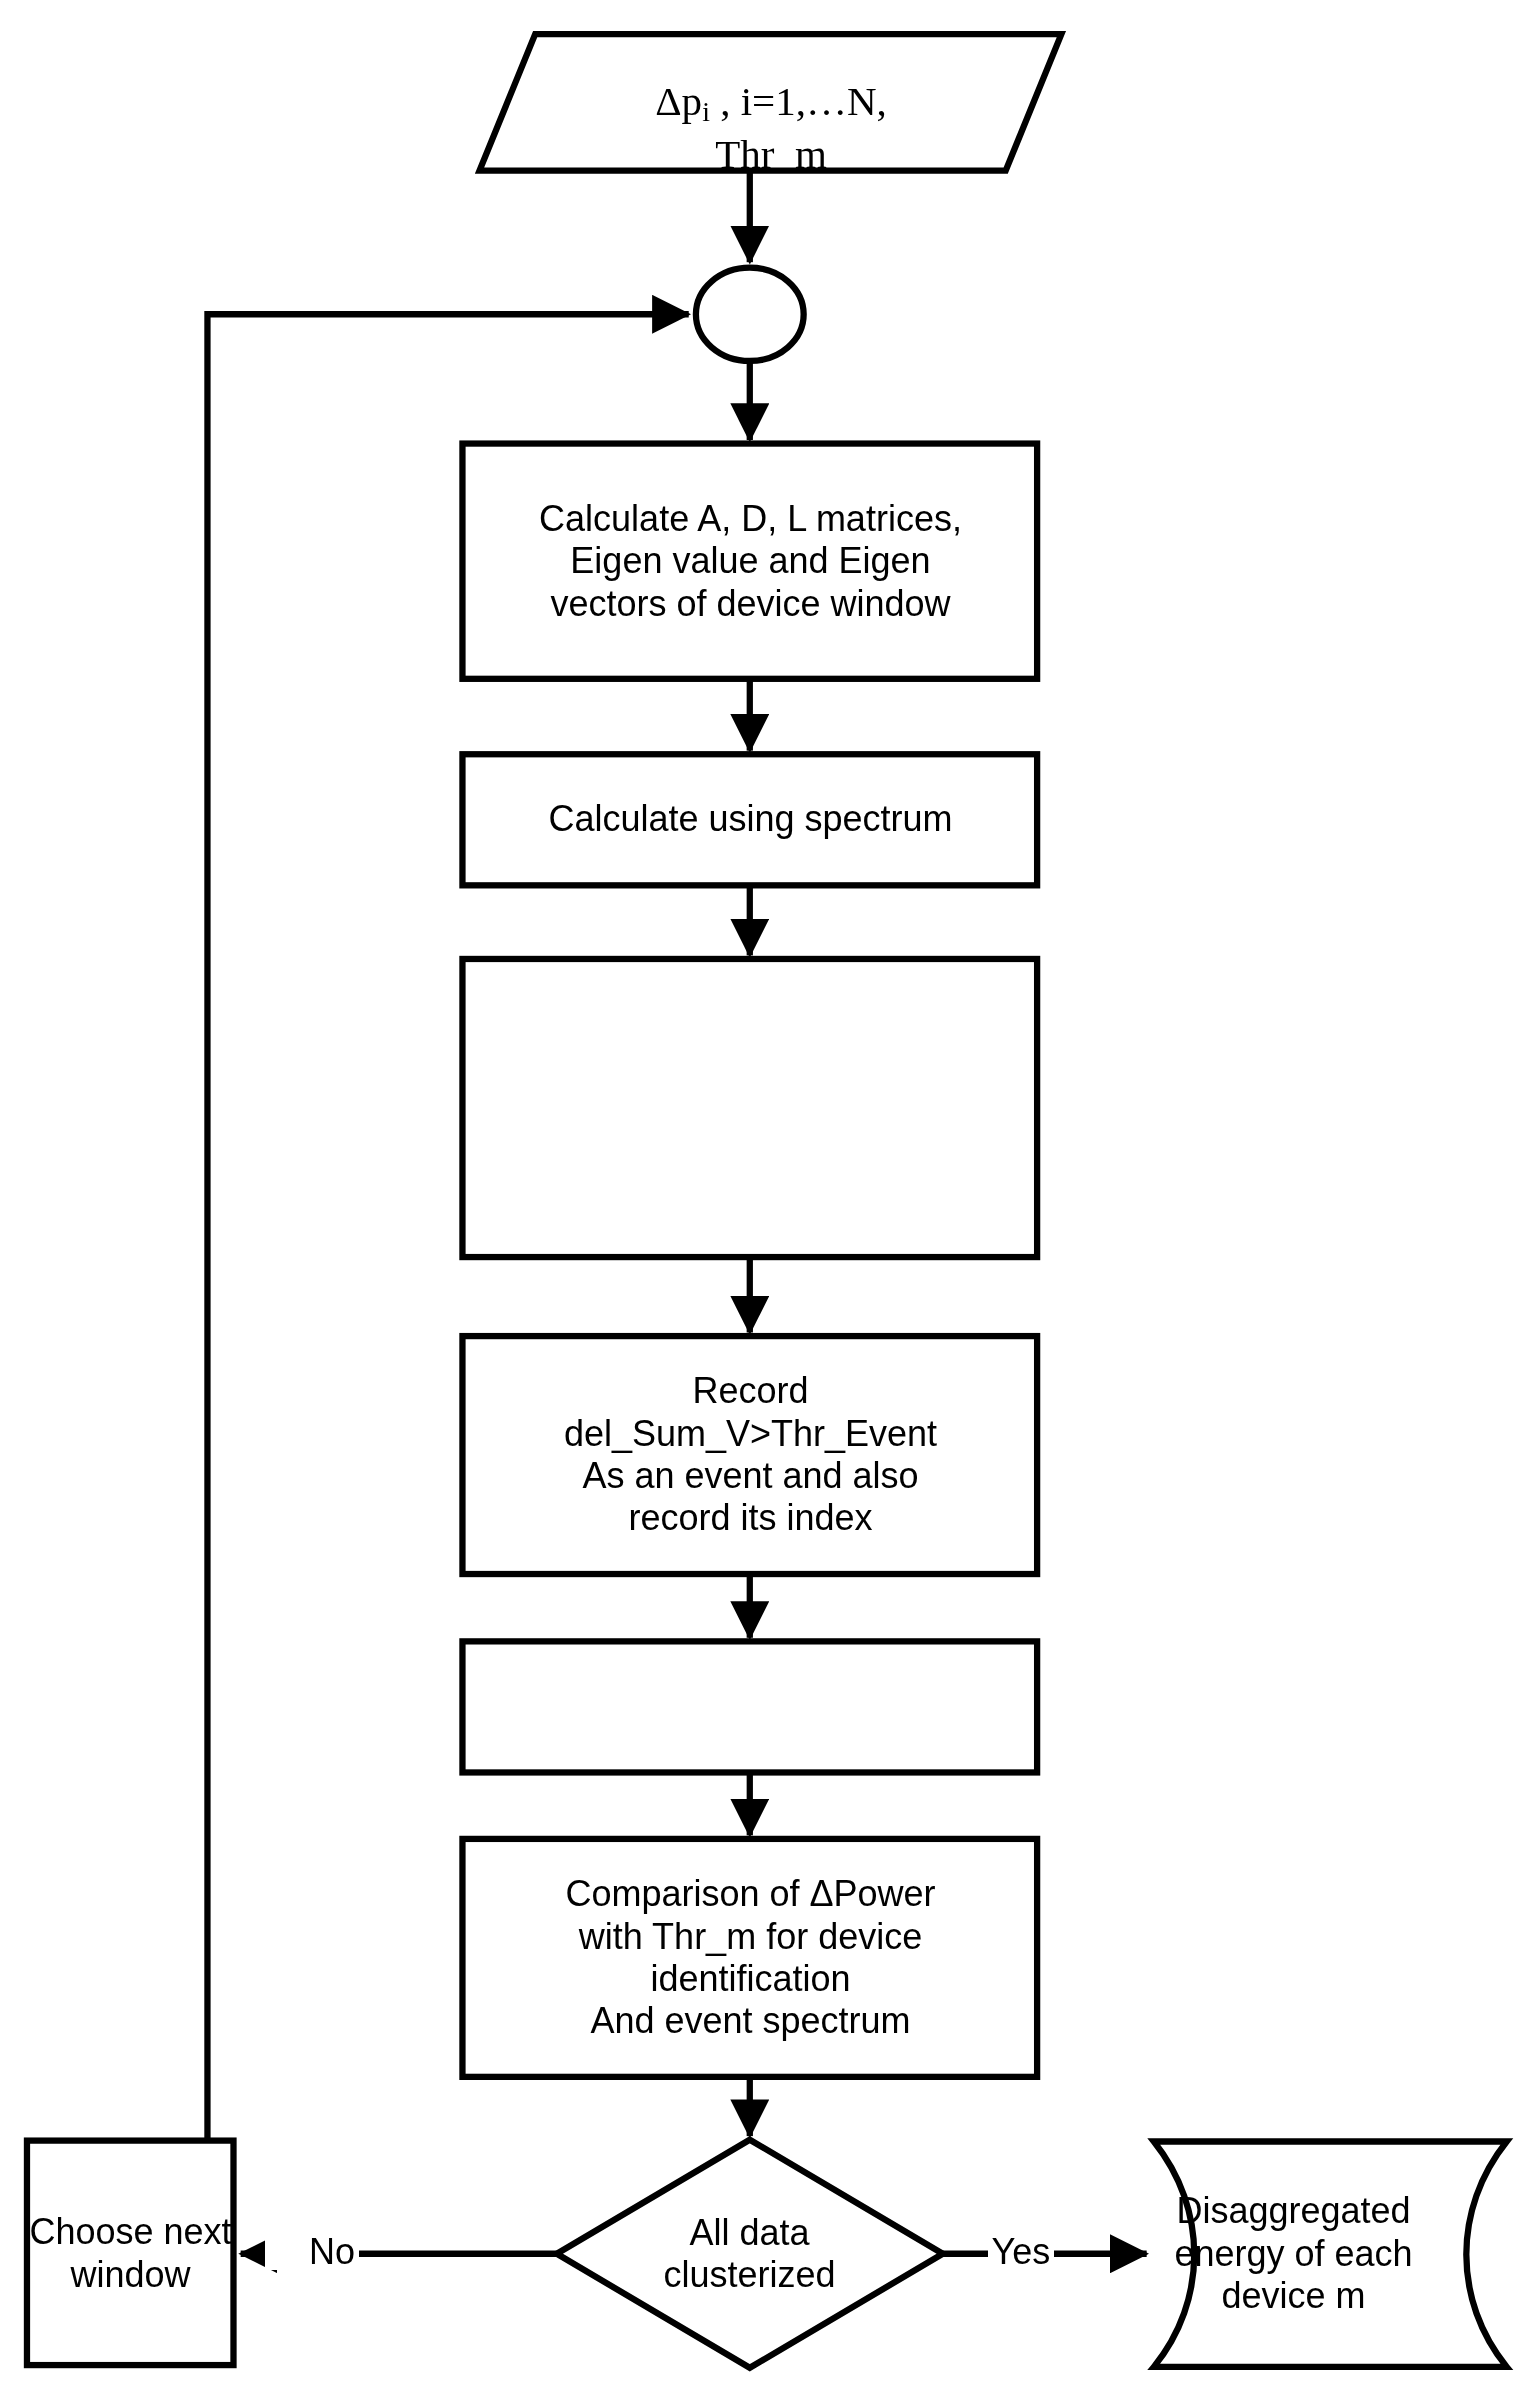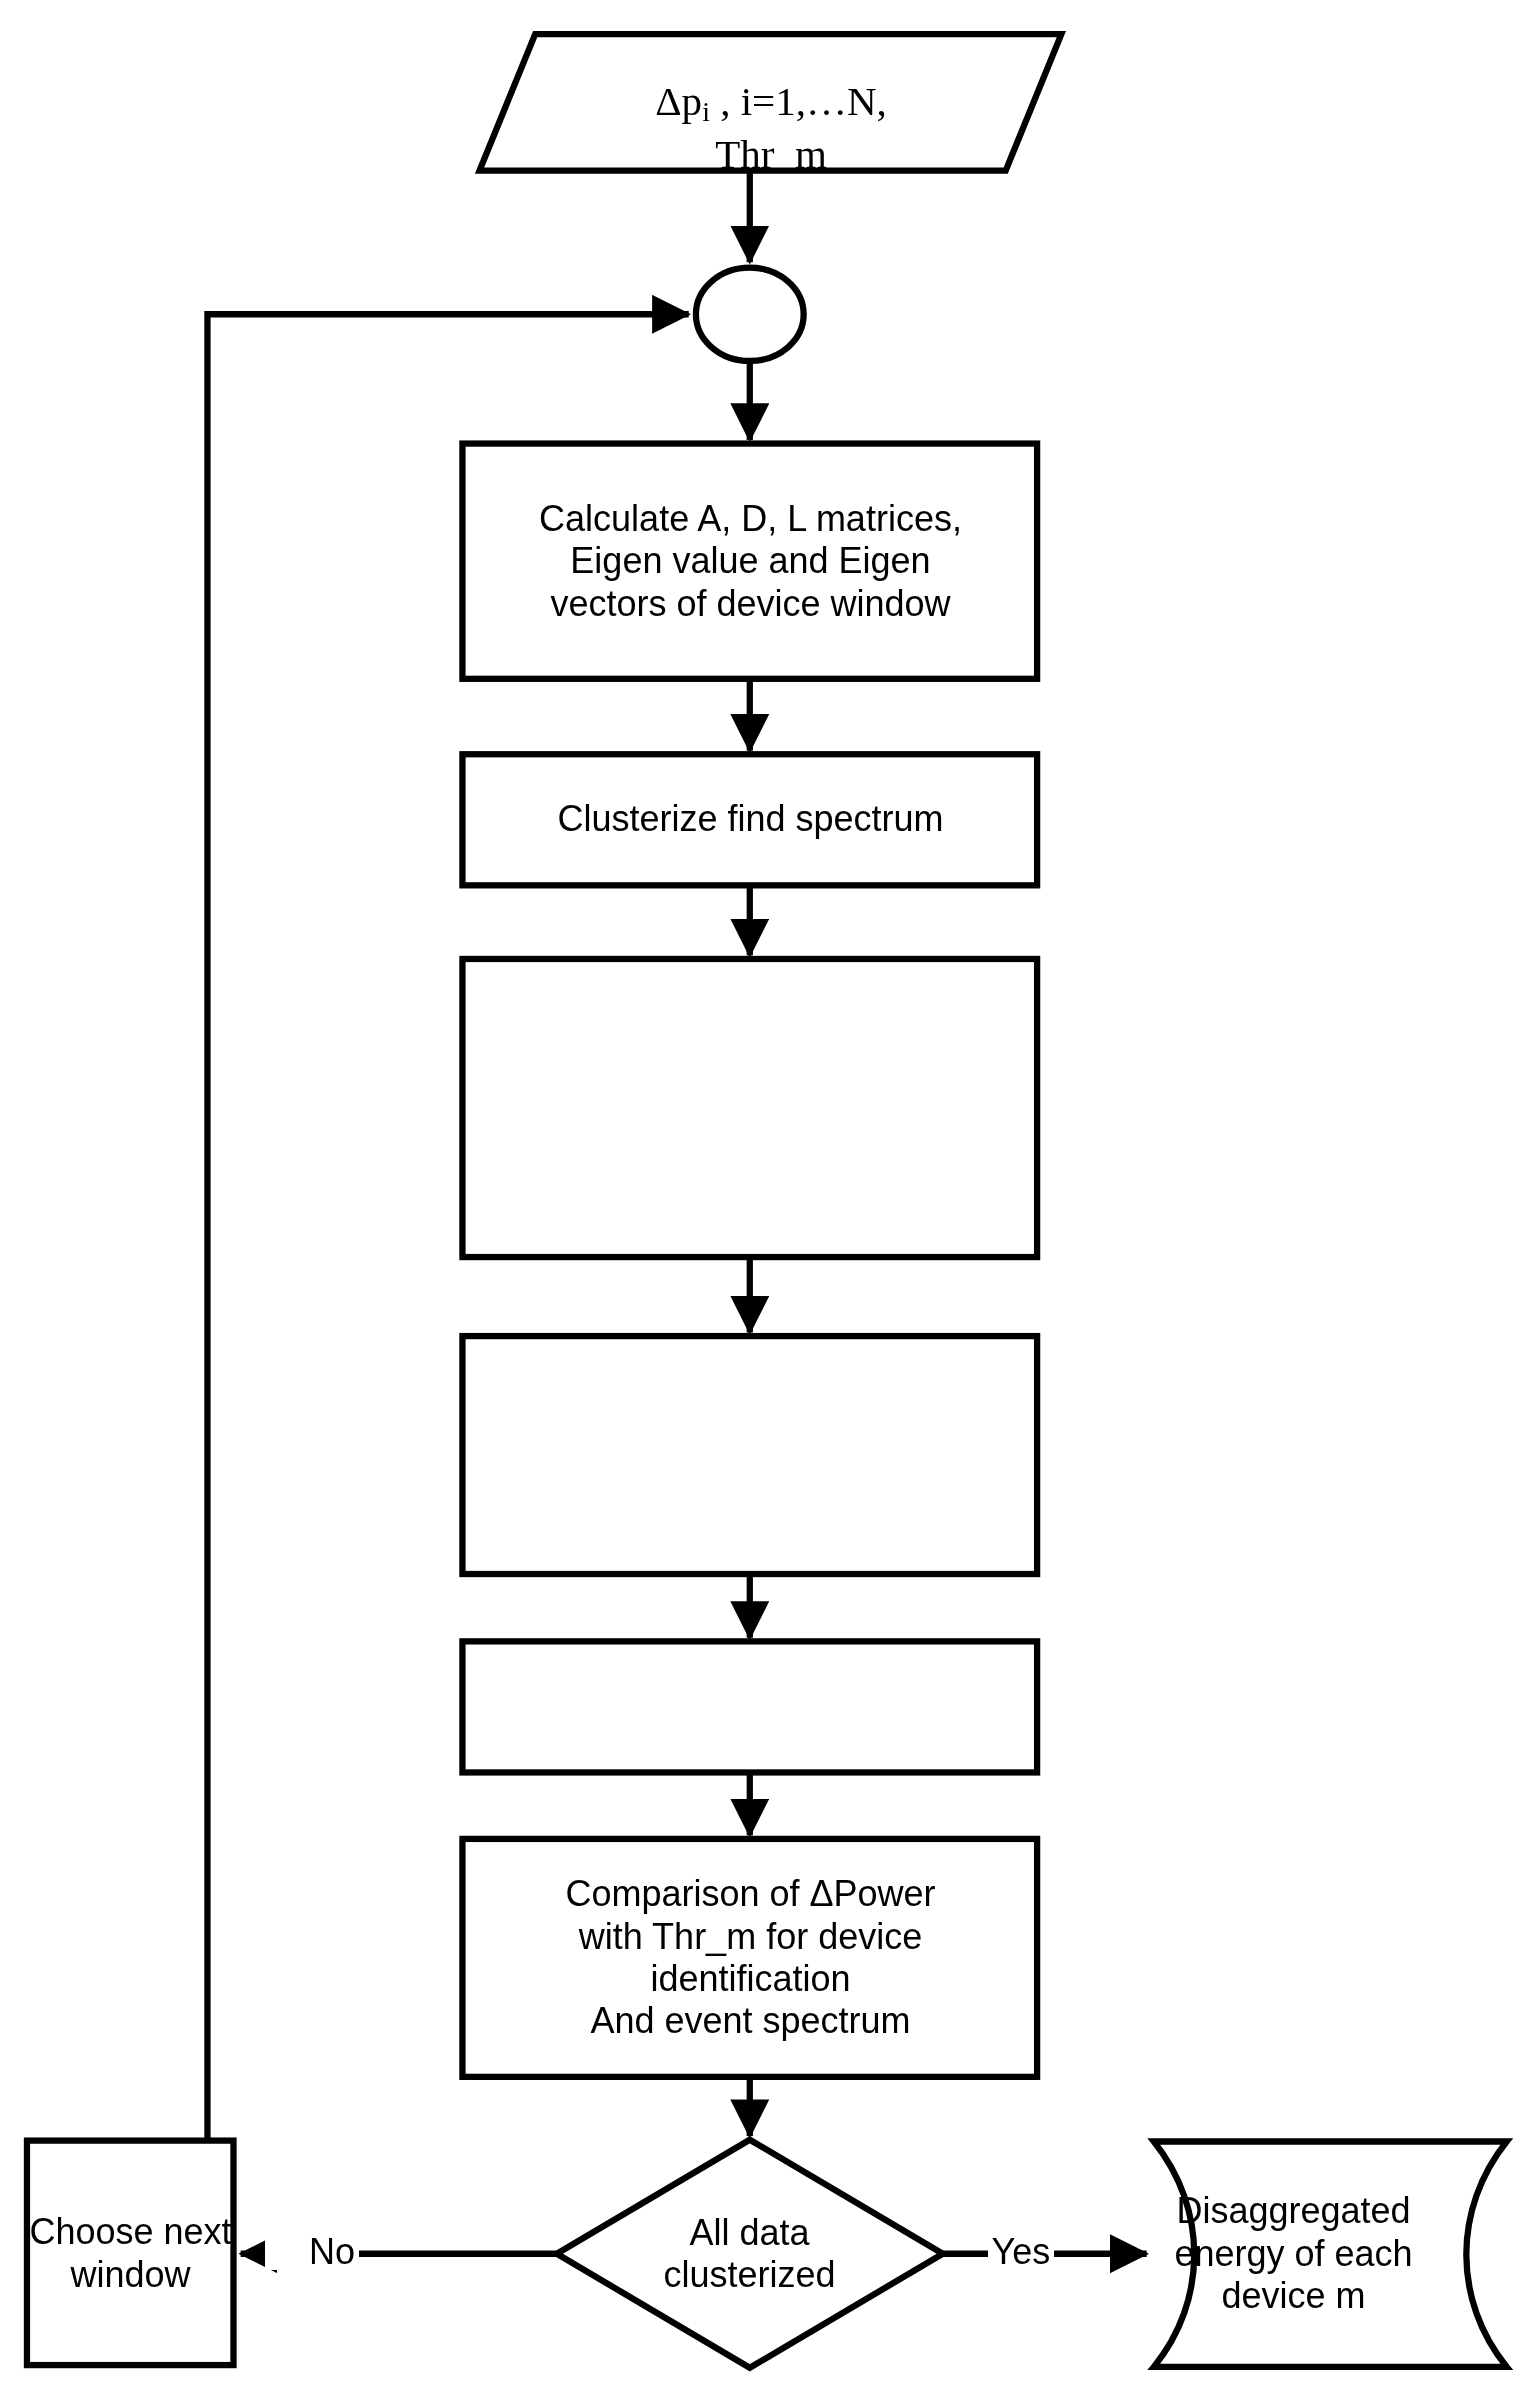--- a/index.html
+++ b/index.html
@@ -127,23 +127,27 @@
     </div>
     <div>Thr_m</div>
   </div>
 
   <div class="node-text" style="left:696px; top:268px; width:108px; height:93px;"></div>
 
   <div class="node-text" style="left:463px; top:444px; width:575px; height:235px;">Calculate A, D, L matrices,
 Eigen value and Eigen
 vectors of device window</div>
 
-  <div class="node-text" style="left:463px; top:754px; width:575px; height:131px;">Clusterize find spectrum</div>
+  <div class="node-text" style="left:463px; top:754px; width:575px; height:131px;">Calculate using spectrum</div>
 
 
+  <div class="node-text" style="left:463px; top:1336px; width:575px; height:238px;">Record
+del_Sum_V&gt;Thr_Event
+As an event and also
+record its index</div>
 
 
   <div class="node-text" style="left:463px; top:1839px; width:575px; height:238px;">Comparison of ΔPower
 with Thr_m for device
 identification
 And event spectrum</div>
 
   <div class="node-text" style="left:597px; top:2184px; width:305px; height:140px;">All data
 clusterized</div>
 

